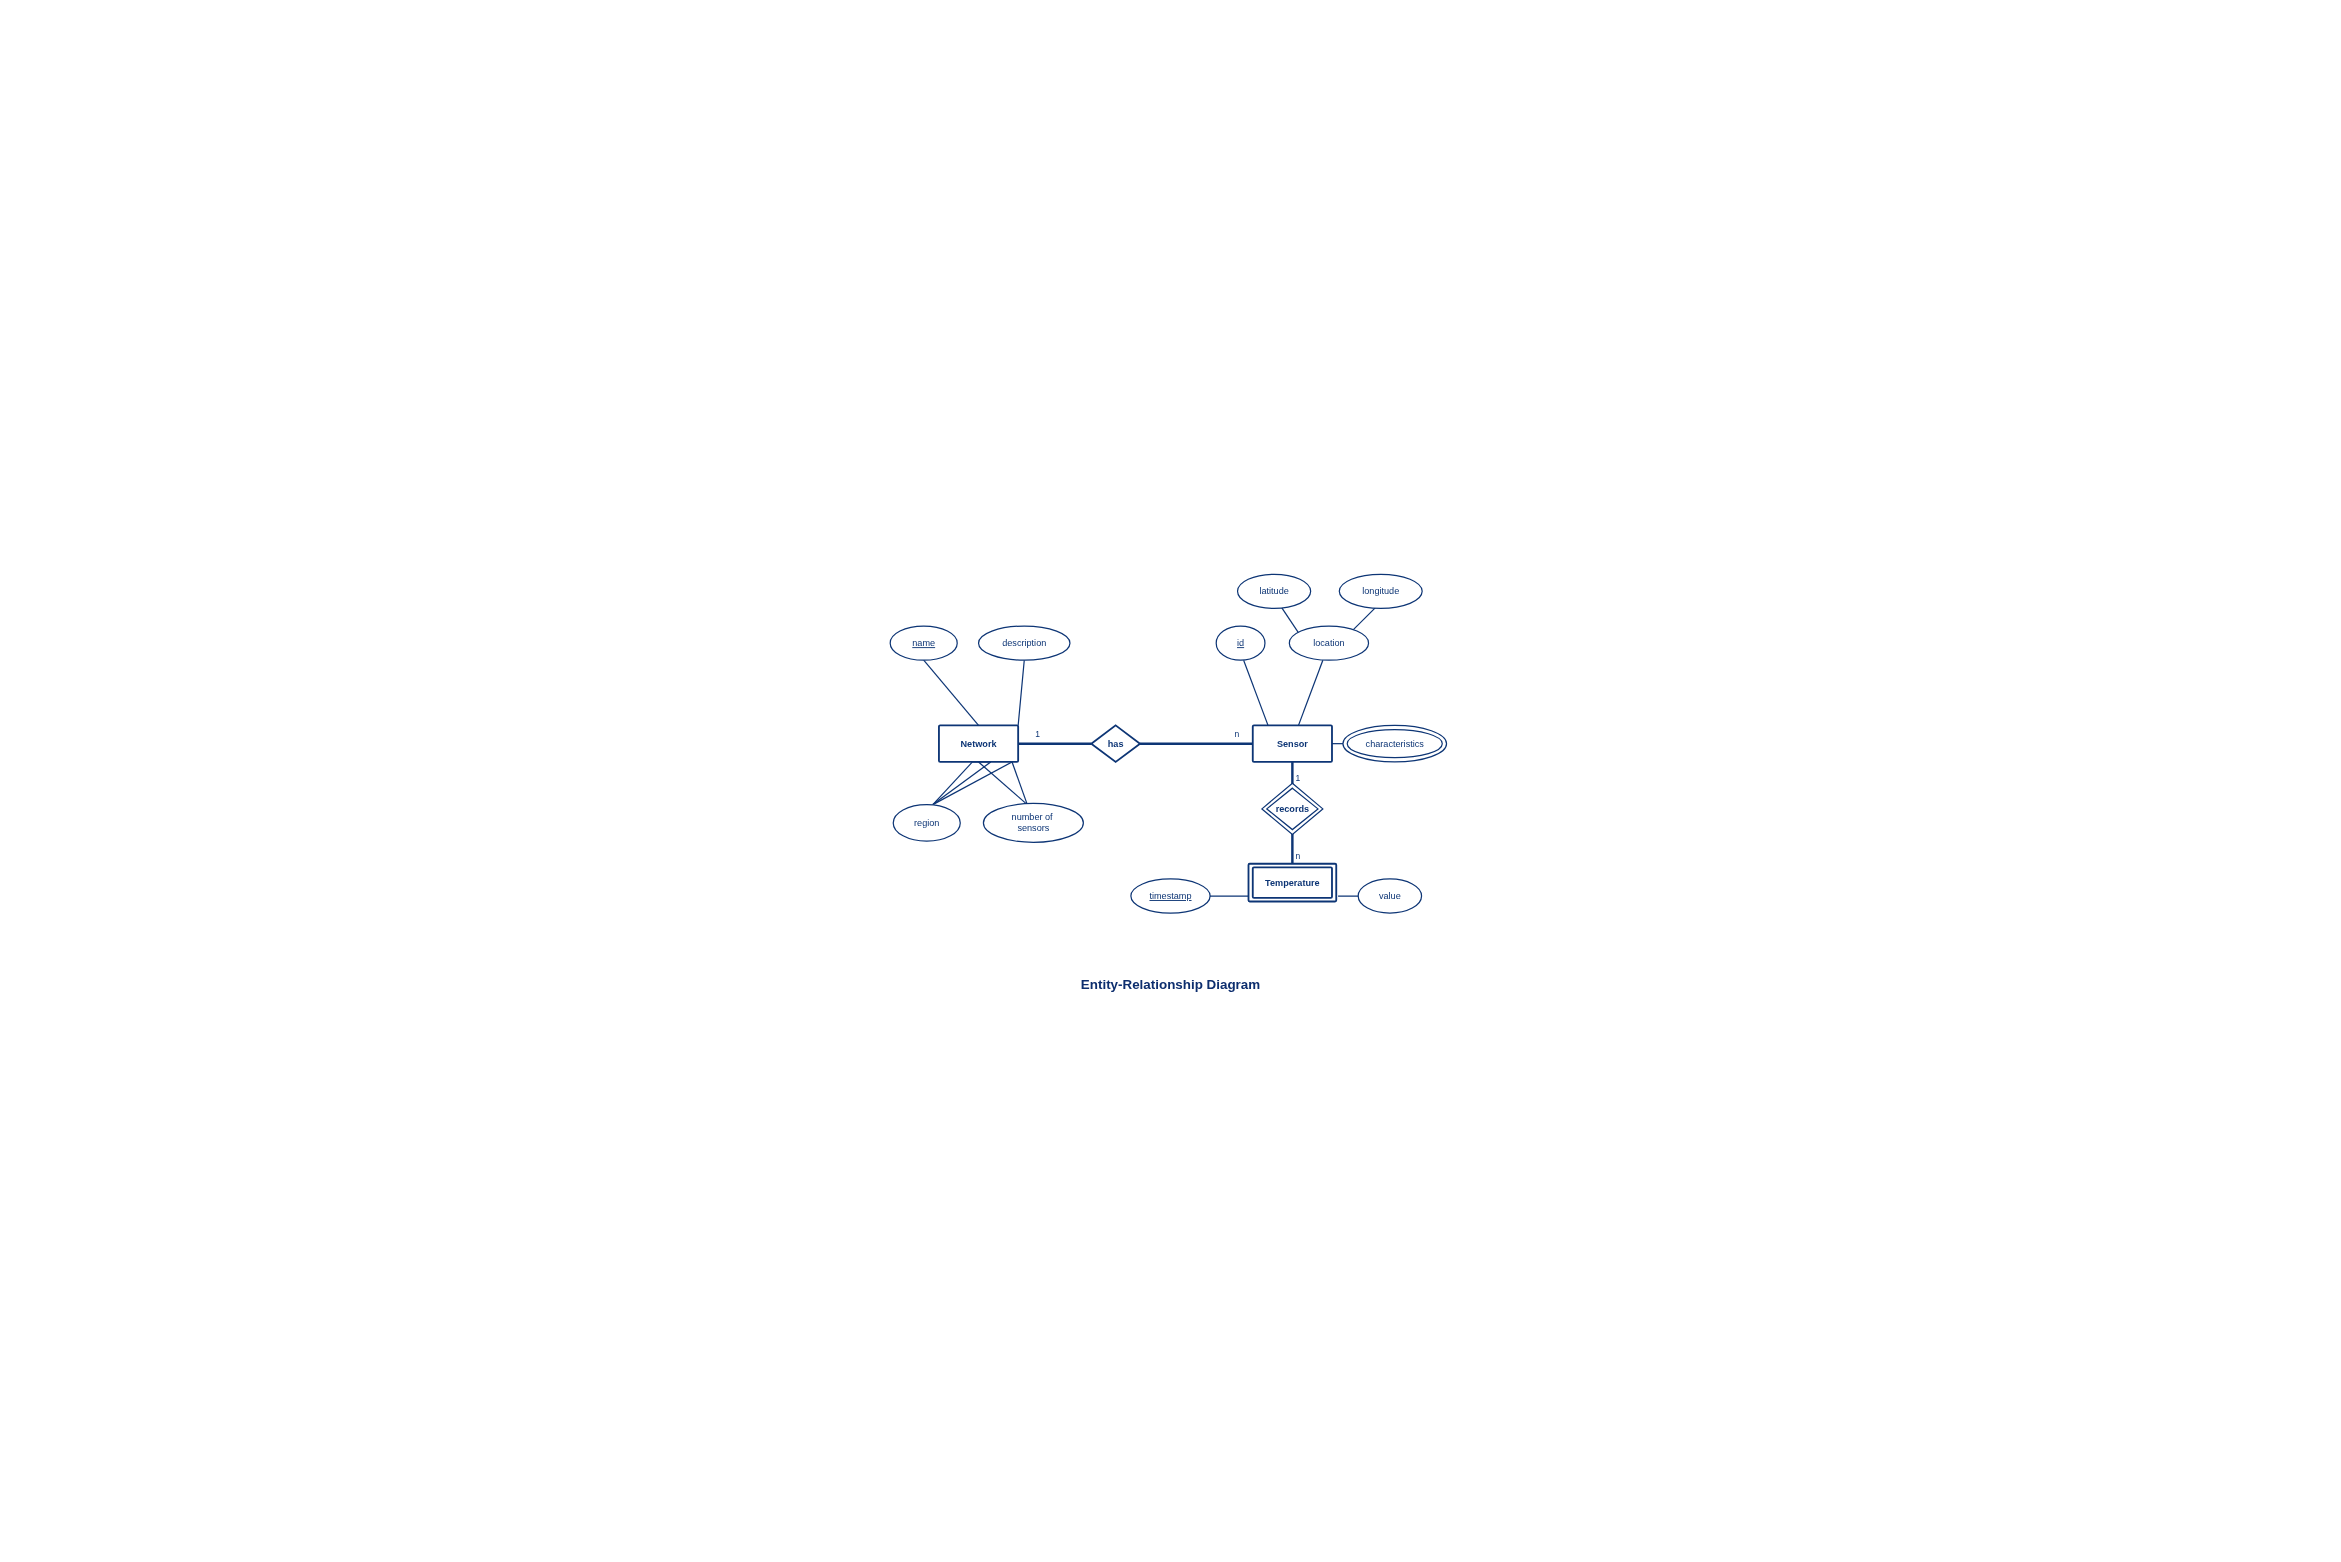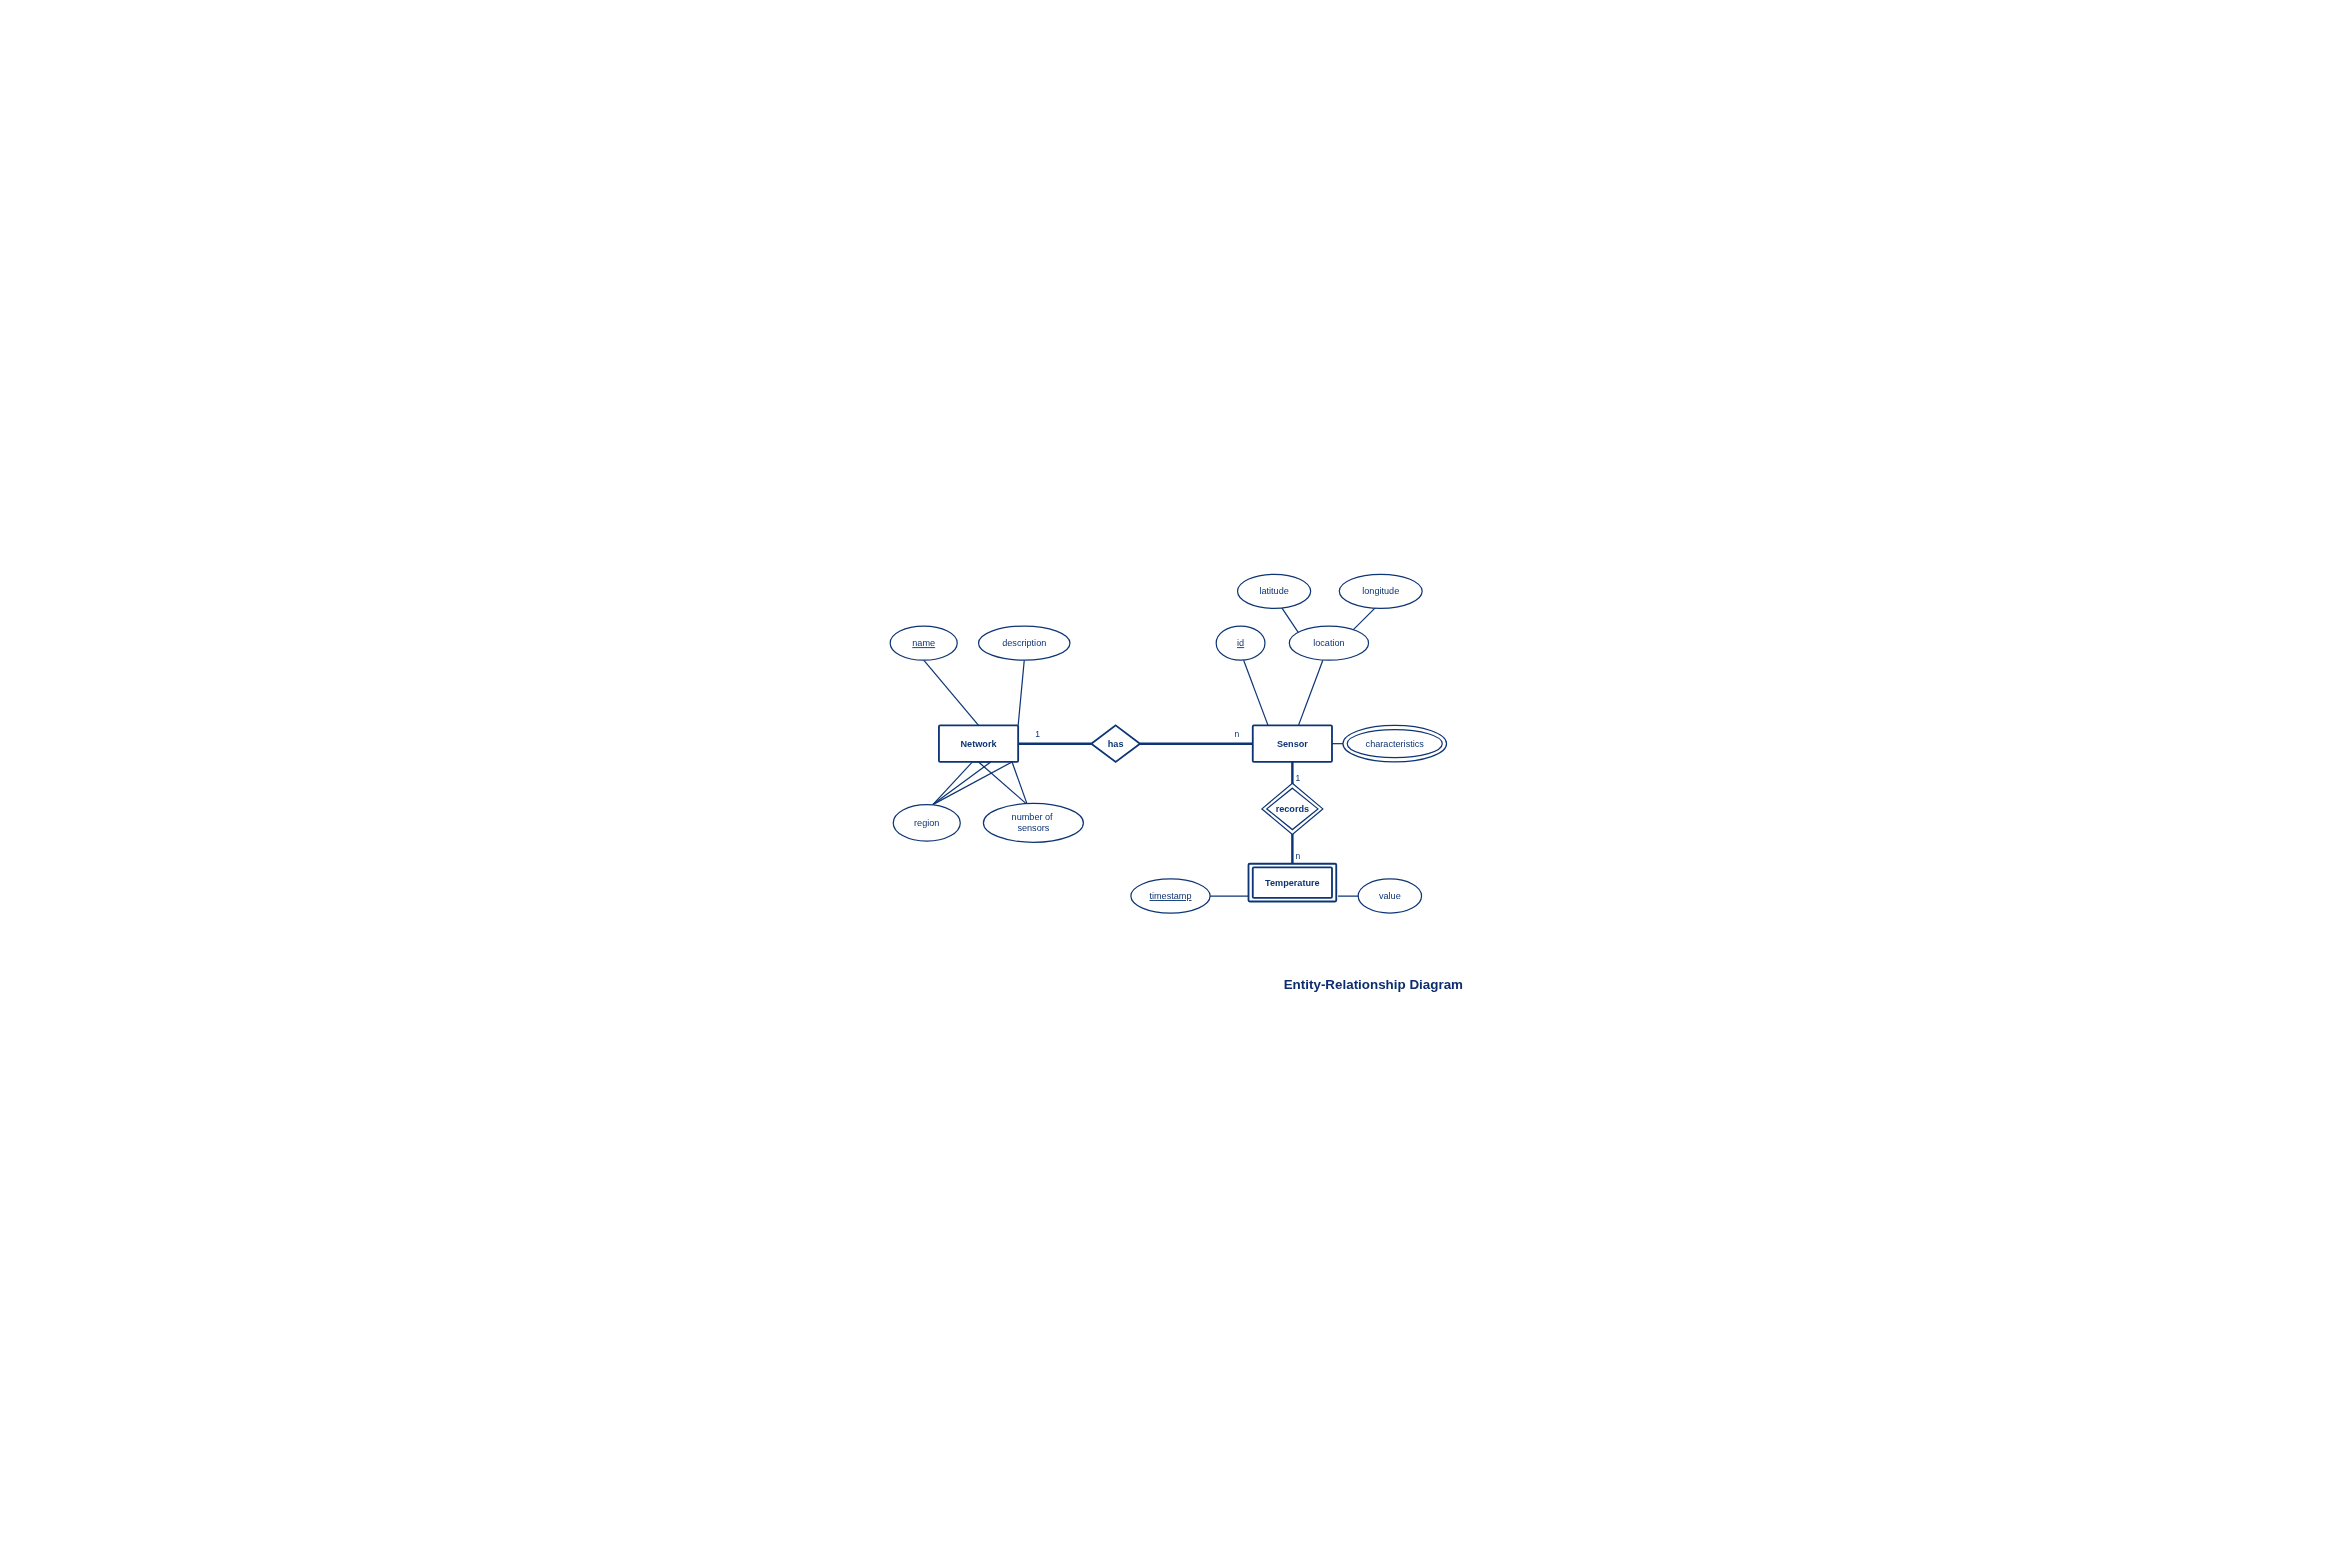--- a/index.html
+++ b/index.html
@@ -15,21 +15,21 @@
     .diagram-container {
       position: relative;
       width: 585px;
       height: 390px;
     }
     svg {
       width: 100%;
       height: 100%;
     }
     .title-area {
-      text-align: right;
+      text-align: center;
       margin-top: 17px;
     }
     .page-title {
       font-size: 13.4px;
       font-weight: bold;
       color: #0d2e6e;
     }
   </style>
 </head>
 <body>

